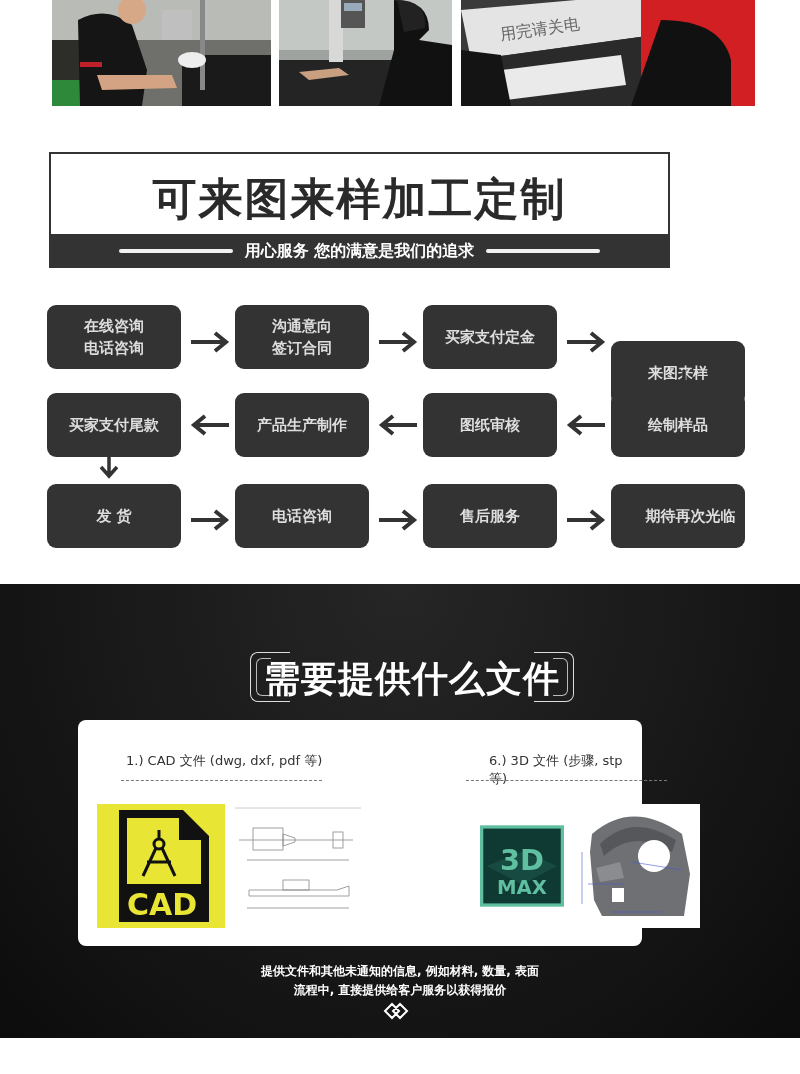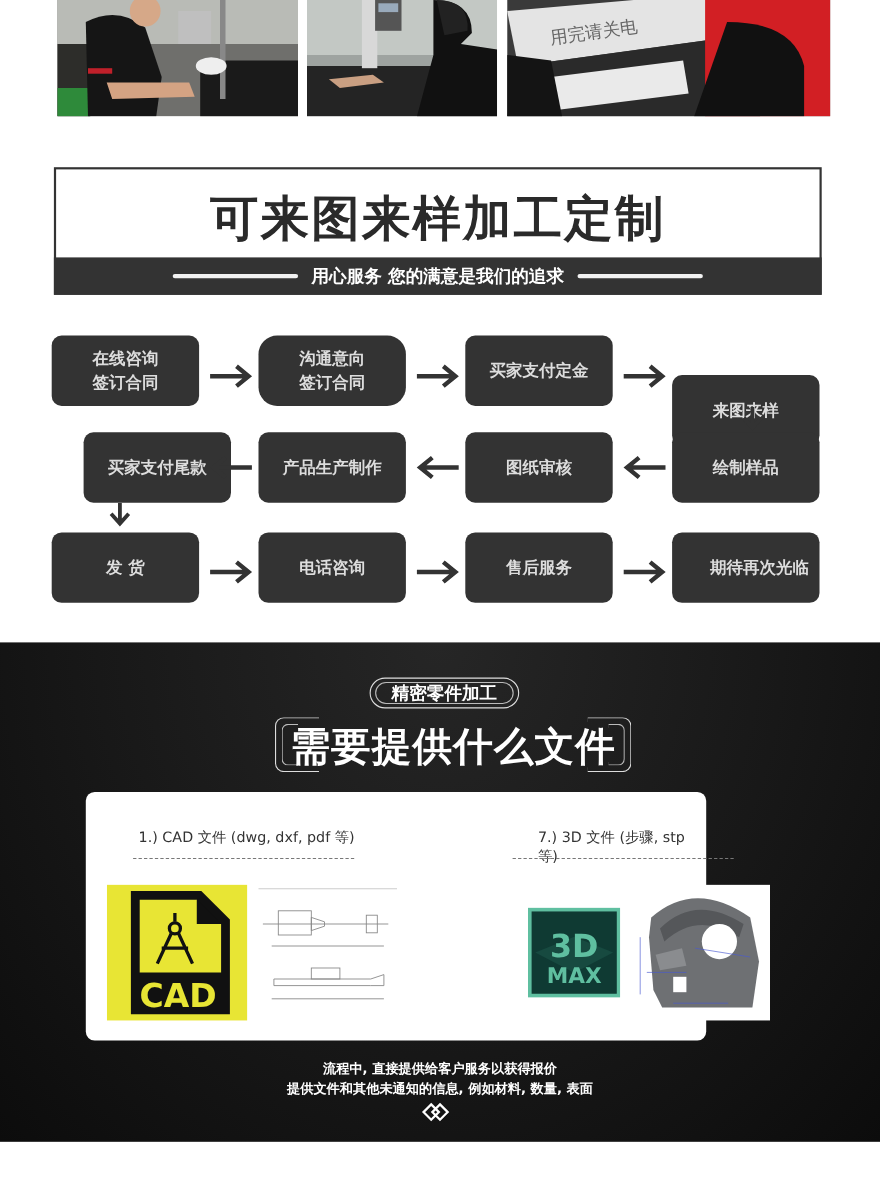--- a/index.html
+++ b/index.html
@@ -3,21 +3,21 @@
 <meta charset="utf-8">
 <style>
   * { margin:0; padding:0; box-sizing:border-box; }
   body { width:800px; height:1074px; background:#fff; font-family:"DejaVu Sans","Liberation Sans",sans-serif; position:relative; overflow:hidden; }
 
   
   .photo { position:absolute; top:0; height:106px; overflow:hidden; }
   .photo svg { width:100%; height:100%; display:block; }
 
   
-  .banner { position:absolute; left:49px; top:152px; width:698px; height:116px; border:2px solid #333; background:#fff; }
+  .banner { position:absolute; left:49px; top:152px; width:621px; height:116px; border:2px solid #333; background:#fff; }
   .banner-title { position:absolute; left:0; right:0; top:16px; text-align:center; font-size:44px; font-weight:bold; color:#2a2a2a; letter-spacing:2px; }
   .banner-bar { position:absolute; left:-2px; right:-2px; bottom:-2px; height:34px; background:#333; display:flex; align-items:center; justify-content:center; gap:12px; }
   .banner-bar .line { width:114px; height:4px; background:#f2f2f2; border-radius:2px; }
   .banner-sub { color:#fff; font-size:16px; font-weight:bold; }
 
   
   .step { position:absolute; width:134px; height:64px; background:#333; border-radius:9px; color:#ddd; font-size:15px; font-weight:bold; display:flex; align-items:center; justify-content:center; text-align:center; line-height:22px; white-space:pre-line; }
   .arrow { position:absolute; }
 
   
@@ -92,30 +92,30 @@
   <div class="banner-bar">
     <div class="line"></div>
     <div class="banner-sub">用心服务 您的满意是我们的追求</div>
     <div class="line"></div>
   </div>
 </div>
 
 <div>
 
   <div class="step" style="left:47px;top:305px;">在线咨询
-签订合同</div>
-  <div class="step" style="left:235px;top:305px;border-radius:17px;">沟通意向
+电话咨询</div>
+  <div class="step" style="left:235px;top:305px;">沟通意向
 签订合同</div>
   <div class="step" style="left:423px;top:305px;">买家支付定金</div>
   <div class="step" style="left:611px;top:305px;margin-top:36px;">来图来样</div>
 
   <div class="step" style="left:611px;top:393px;">绘制样品</div>
   <div class="step" style="left:423px;top:393px;">图纸审核</div>
   <div class="step" style="left:235px;top:393px;">产品生产制作</div>
-  <div class="step" style="left:47px;top:393px;margin-left:29px;">买家支付尾款</div>
+  <div class="step" style="left:47px;top:393px;">买家支付尾款</div>
 
   <div class="step" style="left:47px;top:484px;">发 货</div>
   <div class="step" style="left:235px;top:484px;">电话咨询</div>
   <div class="step" style="left:423px;top:484px;">售后服务</div>
   <div class="step" style="left:611px;top:484px;padding-left:25px;">期待再次光临</div>
 
   <svg class="arrow" style="left:189px;top:331px;" width="42" height="22">
       <path d="M2 11 H36 M26 2 L37 11 L26 20" stroke="#333" stroke-width="4" fill="none"></path>
     </svg>
   <svg class="arrow" style="left:377px;top:331px;" width="42" height="22">
@@ -148,33 +148,30 @@
     </svg>
   <svg class="arrow" style="left:377px;top:509px;" width="42" height="22">
       <path d="M2 11 H36 M26 2 L37 11 L26 20" stroke="#333" stroke-width="4" fill="none"></path>
     </svg>
   <svg class="arrow" style="left:565px;top:509px;" width="42" height="22">
       <path d="M2 11 H36 M26 2 L37 11 L26 20" stroke="#333" stroke-width="4" fill="none"></path>
     </svg>
 </div>
 
 <div class="dark">
-  <div class="pill">
-    <span>精密零件加工</span>
-  </div>
   <div class="big-title-wrap">
     <div class="bracket l"></div>
     <div class="bracket r"></div>
     <div class="big-title">需要提供什么文件</div>
   </div>
 
   <div class="card">
     <div class="file-label" style="left:48px;">1.) CAD 文件 (dwg, dxf, pdf 等)</div>
     <div class="dash" style="left:43px;width:201px;"></div>
-    <div class="file-label" style="left:411px;">7.) 3D 文件 (步骤, stp 等)</div>
+    <div class="file-label" style="left:411px;">6.) 3D 文件 (步骤, stp 等)</div>
     <div class="dash" style="left:388px;width:201px;"></div>
 
     <div class="img-box" style="left:19px;">
       <svg viewBox="0 0 128 124">
         <rect width="128" height="124" fill="#e8e534"></rect>
         <path d="M22 6 H86 L112 32 V118 H22 Z" fill="#111"></path>
         <path d="M30 14 H82 V36 H104 V80 H30 Z" fill="#e8e534"></path>
         <path d="M82 14 L104 36 H82 Z" fill="#111"></path>
         <circle cx="62" cy="40" r="5" fill="none" stroke="#111" stroke-width="3"></circle>
         <path d="M62 26 V34 M59 44 L46 72 M65 44 L78 72 M50 58 H74" stroke="#111" stroke-width="3" fill="none"></path>
@@ -221,19 +218,19 @@
           <line x1="10" y1="48" x2="10" y2="100"></line>
           <line x1="16" y1="80" x2="52" y2="80"></line>
           <line x1="40" y1="108" x2="90" y2="108"></line>
           <line x1="60" y1="58" x2="110" y2="66"></line>
         </g>
       </svg>
     </div>
   </div>
 
   <div class="foot-text">
+    <div>提供文件和其他未通知的信息, 例如材料, 数量, 表面</div>
     <div>流程中, 直接提供给客户服务以获得报价</div>
-    <div>提供文件和其他未通知的信息, 例如材料, 数量, 表面</div>
   </div>
   <svg class="foot-icon" viewBox="0 0 26 18">
     <path d="M9 2 L16 9 L9 16 L2 9 Z M17 2 L24 9 L17 16 L10 9 Z" stroke="#fff" stroke-width="2" fill="none"></path>
   </svg>
 </div>
 
 </body></html>

